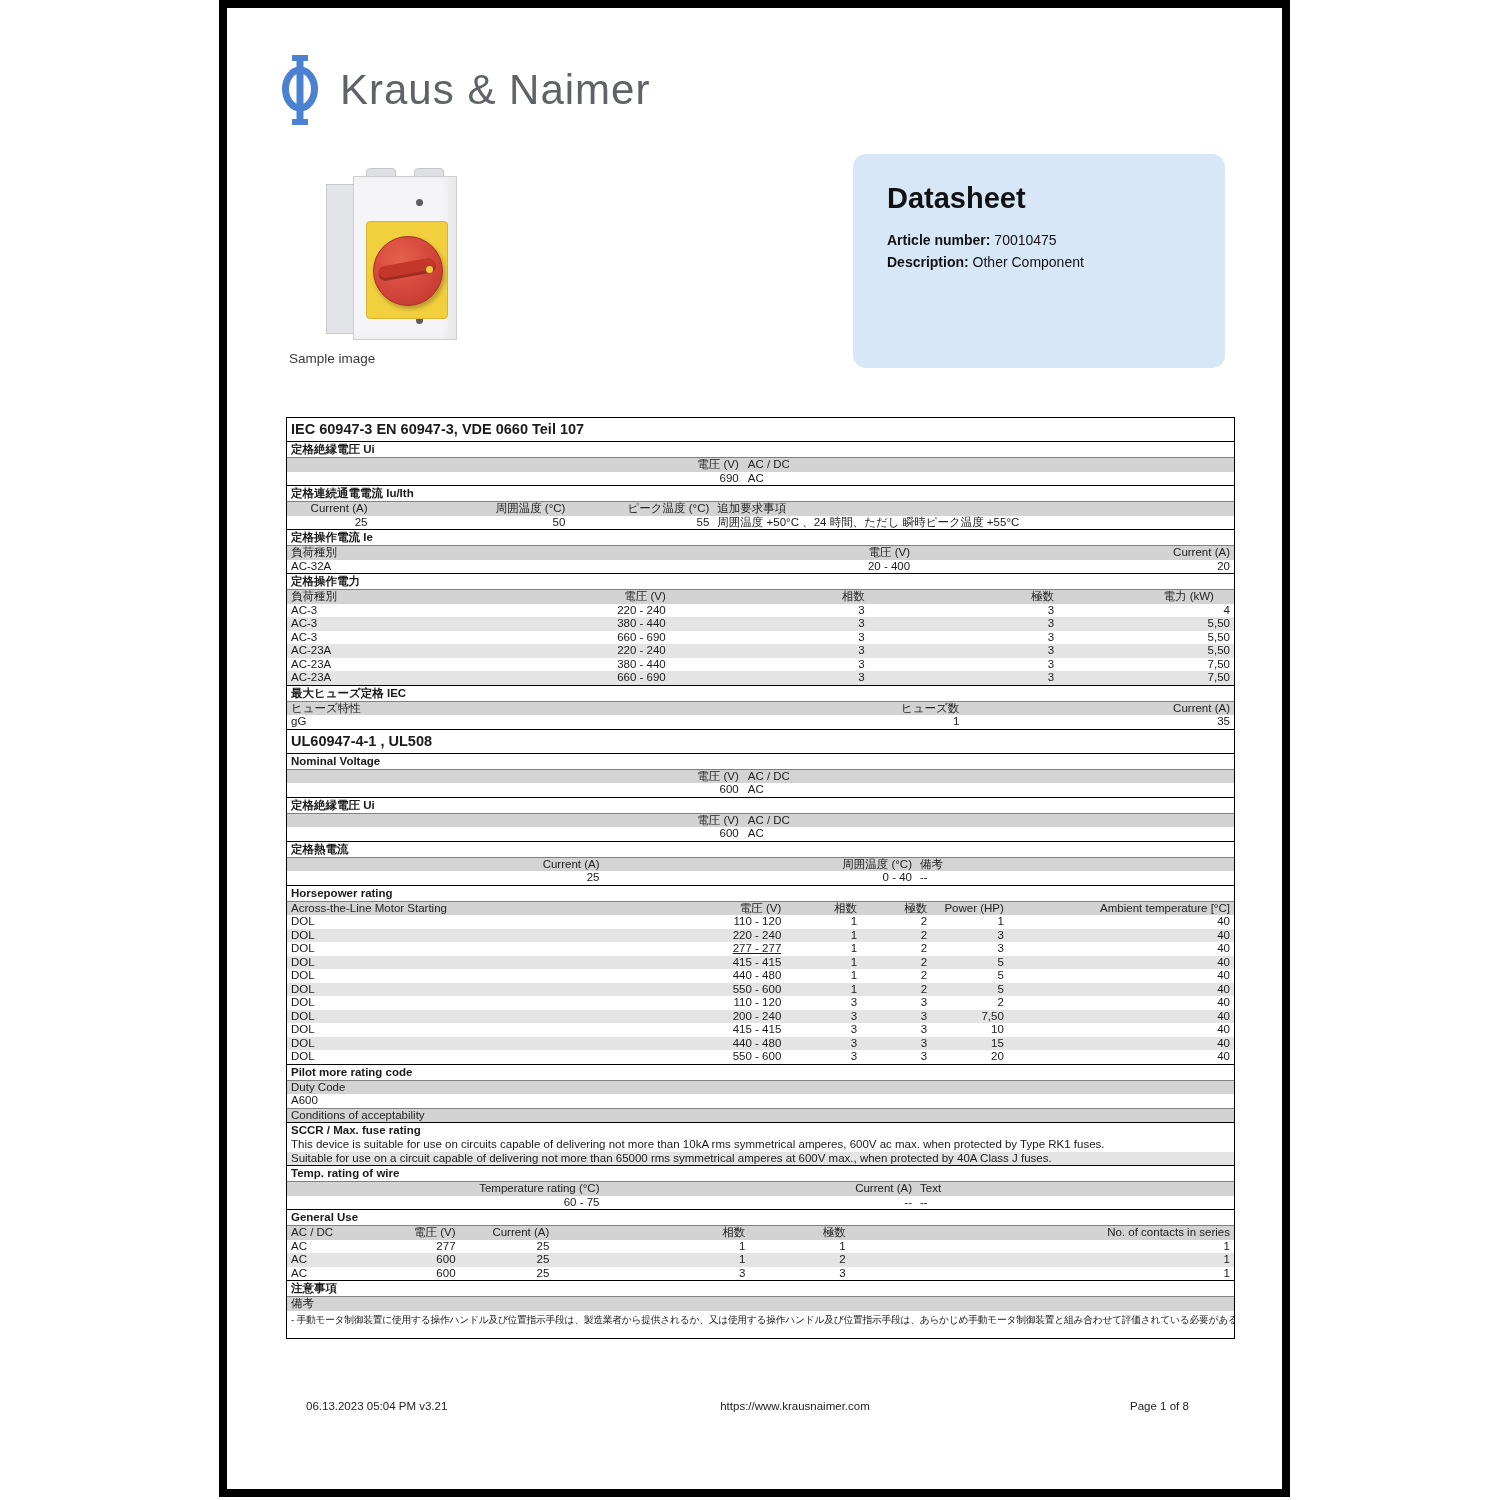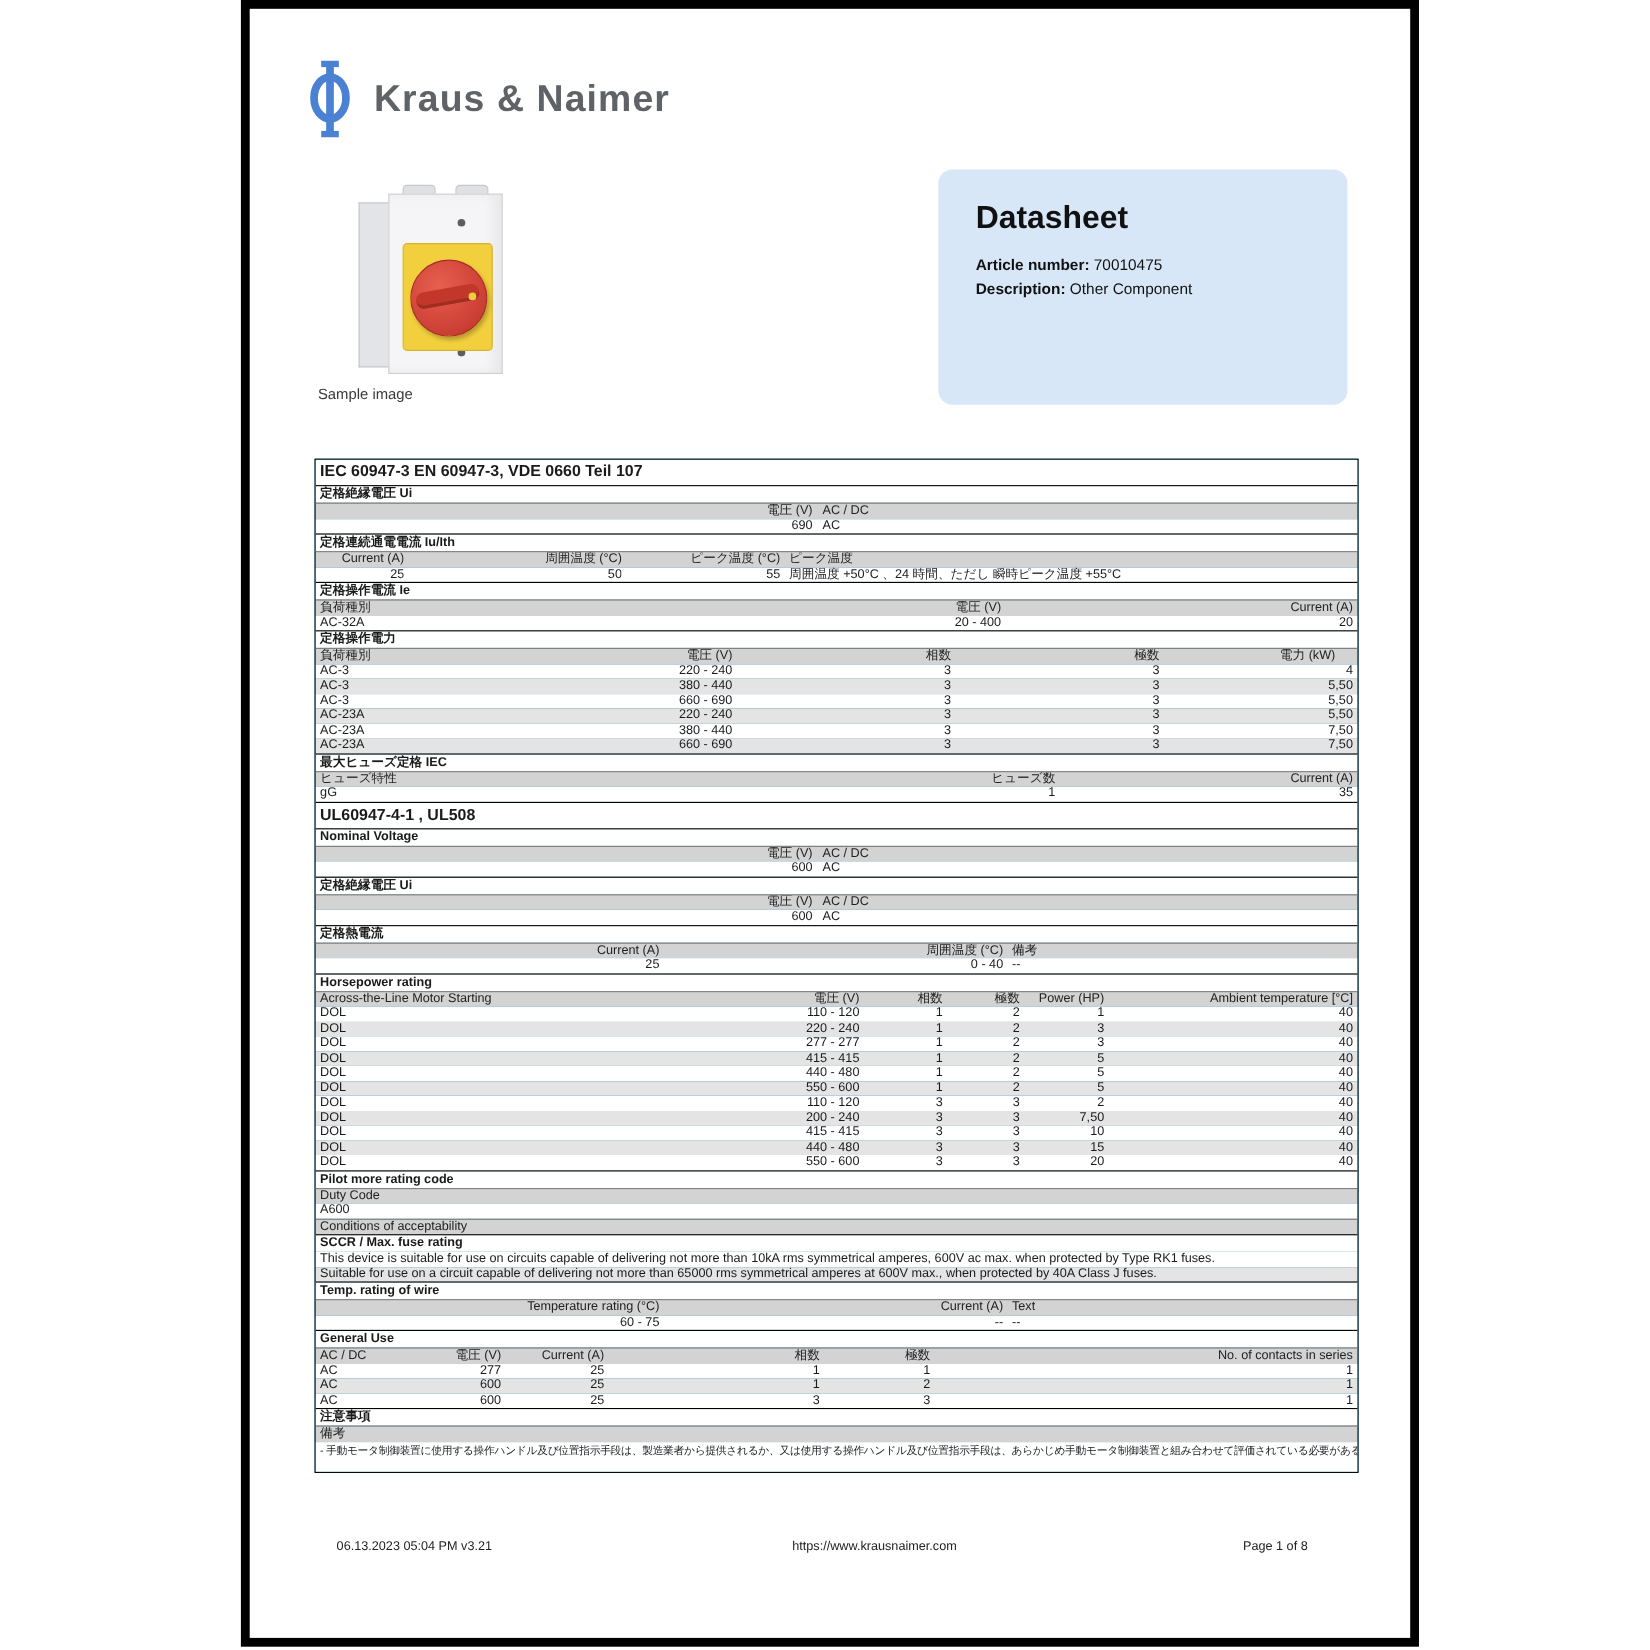--- a/index.html
+++ b/index.html
@@ -3,21 +3,21 @@
 <meta charset="utf-8">
 <style>
   html,body{margin:0;padding:0;background:#fff;}
   .canvas{position:relative;width:1500px;height:1500px;background:#ffffff;overflow:hidden;
           font-family:"Liberation Sans","DejaVu Sans",sans-serif;color:#1a1a1a;}
   .page{position:absolute;left:219px;top:0px;width:1055px;height:1481px;
         border:8px solid #000;background:#fff;}
 
   
   .brand{position:absolute;left:280px;top:54px;height:72px;display:flex;align-items:center;}
-  .brand-name{font-size:34px;color:#5f6367;letter-spacing:1px;margin-left:20px;font-weight:700;}
+  .brand-name{font-size:42px;color:#5f6367;letter-spacing:1px;margin-left:20px;font-weight:400;}
 
   
   .product{position:absolute;left:322px;top:166px;width:142px;height:180px;}
   .p-tab{position:absolute;top:2px;width:28px;height:14px;background:#dfe0e3;border:1px solid #c6c7cb;border-radius:4px;}
   .p-side{position:absolute;left:4px;top:18px;width:27px;height:148px;background:#e3e4e7;border:1px solid #c6c7cb;border-right:none;}
   .p-front{position:absolute;left:31px;top:10px;width:102px;height:162px;background:#f5f5f7;border:1px solid #cdced2;
            box-shadow:inset -8px 0 10px rgba(0,0,0,0.05);}
   .p-screw{position:absolute;width:7px;height:7px;border-radius:50%;background:#5b5d60;left:62px;}
   .p-plate{position:absolute;left:12px;top:44px;width:80px;height:96px;background:#f2cf3d;border:1px solid #d6b42c;border-radius:4px;}
   .p-knob{position:absolute;left:6px;top:14px;width:68px;height:68px;border-radius:50%;
@@ -109,21 +109,21 @@
         <span class="tcell right" style="width: 47.7%;">690</span>
         <span class="tcell left" style="width: 52.3%; padding-left: 9px;">AC</span>
       </div>
       <div class="trow section">
         <span class="tcell left" style="width: 100%; padding-left: 4px;">定格連続通電電流 Iu/Ith</span>
       </div>
       <div class="trow head">
         <span class="tcell right" style="width: 8.5%;">Current (A)</span>
         <span class="tcell right" style="width: 20.9%;">周囲温度 (°C)</span>
         <span class="tcell right" style="width: 15.2%;">ピーク温度 (°C)</span>
-        <span class="tcell left" style="width: 55.4%; padding-left: 8px;">ピーク温度</span>
+        <span class="tcell left" style="width: 55.4%; padding-left: 8px;">追加要求事項</span>
       </div>
       <div class="trow value">
         <span class="tcell right" style="width: 8.5%;">25</span>
         <span class="tcell right" style="width: 20.9%;">50</span>
         <span class="tcell right" style="width: 15.2%;">55</span>
         <span class="tcell left" style="width: 55.4%; padding-left: 8px;">周囲温度 +50°C 、24 時間、ただし 瞬時ピーク温度 +55°C</span>
       </div>
       <div class="trow section">
         <span class="tcell left" style="width: 100%; padding-left: 4px;">定格操作電流 Ie</span>
       </div>
@@ -262,21 +262,21 @@
       <div class="trow stripe">
         <span class="tcell left" style="width: 35%; padding-left: 4px;">DOL</span>
         <span class="tcell right" style="width: 17.2%;">220 - 240</span>
         <span class="tcell right" style="width: 8%;">1</span>
         <span class="tcell right" style="width: 7.4%;">2</span>
         <span class="tcell right" style="width: 8.1%;">3</span>
         <span class="tcell right" style="width: 24.3%; padding-right: 4px;">40</span>
       </div>
       <div class="trow value">
         <span class="tcell left" style="width: 35%; padding-left: 4px;">DOL</span>
-        <span class="tcell right" style="width: 17.2%;">277 - 277</span>
+        <span class="tcell right" style="width: 17.2%; text-decoration: underline;">277 - 277</span>
         <span class="tcell right" style="width: 8%;">1</span>
         <span class="tcell right" style="width: 7.4%;">2</span>
         <span class="tcell right" style="width: 8.1%;">3</span>
         <span class="tcell right" style="width: 24.3%; padding-right: 4px;">40</span>
       </div>
       <div class="trow stripe">
         <span class="tcell left" style="width: 35%; padding-left: 4px;">DOL</span>
         <span class="tcell right" style="width: 17.2%;">415 - 415</span>
         <span class="tcell right" style="width: 8%;">1</span>
         <span class="tcell right" style="width: 7.4%;">2</span>

